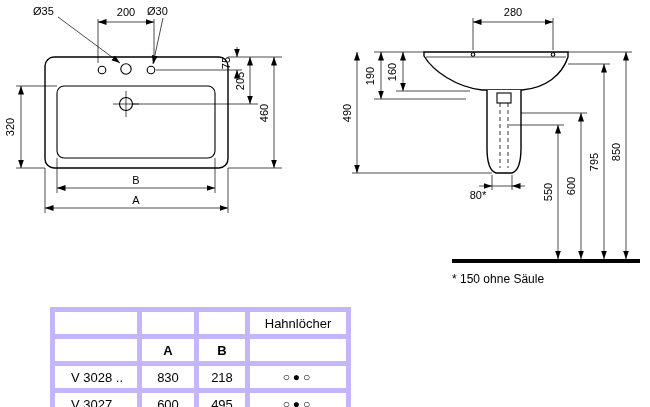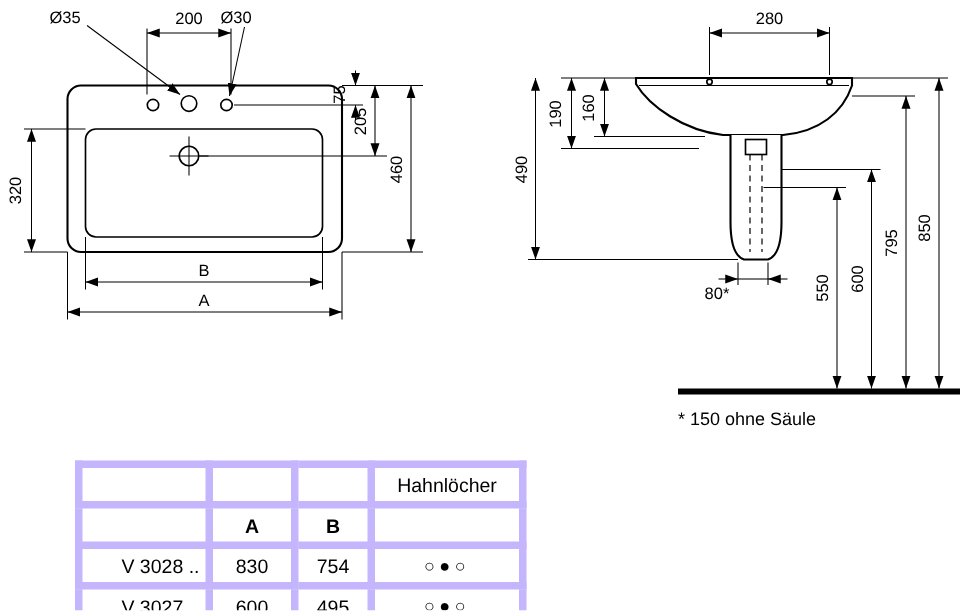--- a/index.html
+++ b/index.html
@@ -11,21 +11,21 @@
   .thin{stroke:#000;stroke-width:0.7;fill:none;}
   .dim{stroke:#000;stroke-width:0.7;fill:none;}
   .dash{stroke:#000;stroke-width:0.8;stroke-dasharray:4 3;fill:none;}
   .lbl{font:11px "Liberation Sans",sans-serif;fill:#000;}
   .note{font:12px "Liberation Sans",sans-serif;fill:#000;}
 
   table.spec{position:absolute;left:50px;top:307px;border-collapse:collapse;
              font-size:13px;}
   table.spec td{border:5px solid #c4b5fd;height:22px;text-align:center;padding:0 4px;
                 background:#fff;}
-  table.spec td.model{text-align:right;padding-left:16px;width:62px;}
+  table.spec td.model{text-align:left;padding-left:16px;width:62px;}
   table.spec td.cola{width:44px;}
   table.spec td.colb{width:38px;}
   table.spec td.colh{width:88px;}
   table.spec td.bold{font-weight:bold;}
   table.spec td.holes{letter-spacing:3px;font-size:12px;}
 </style>
 </head>
 <body>
 
 <div id="page">
@@ -162,21 +162,21 @@
     </tr>
     <tr>
       <td class="model"></td>
       <td class="cola bold">A</td>
       <td class="colb bold">B</td>
       <td class="colh"></td>
     </tr>
     <tr>
       <td class="model">V 3028 ..</td>
       <td class="cola">830</td>
-      <td class="colb">754</td>
+      <td class="colb">218</td>
       <td class="colh holes">○●○</td>
     </tr>
     <tr>
       <td class="model">V 3027 ..</td>
       <td class="cola">600</td>
       <td class="colb">495</td>
       <td class="colh holes">○●○</td>
     </tr>
   </tbody>
     </table>

